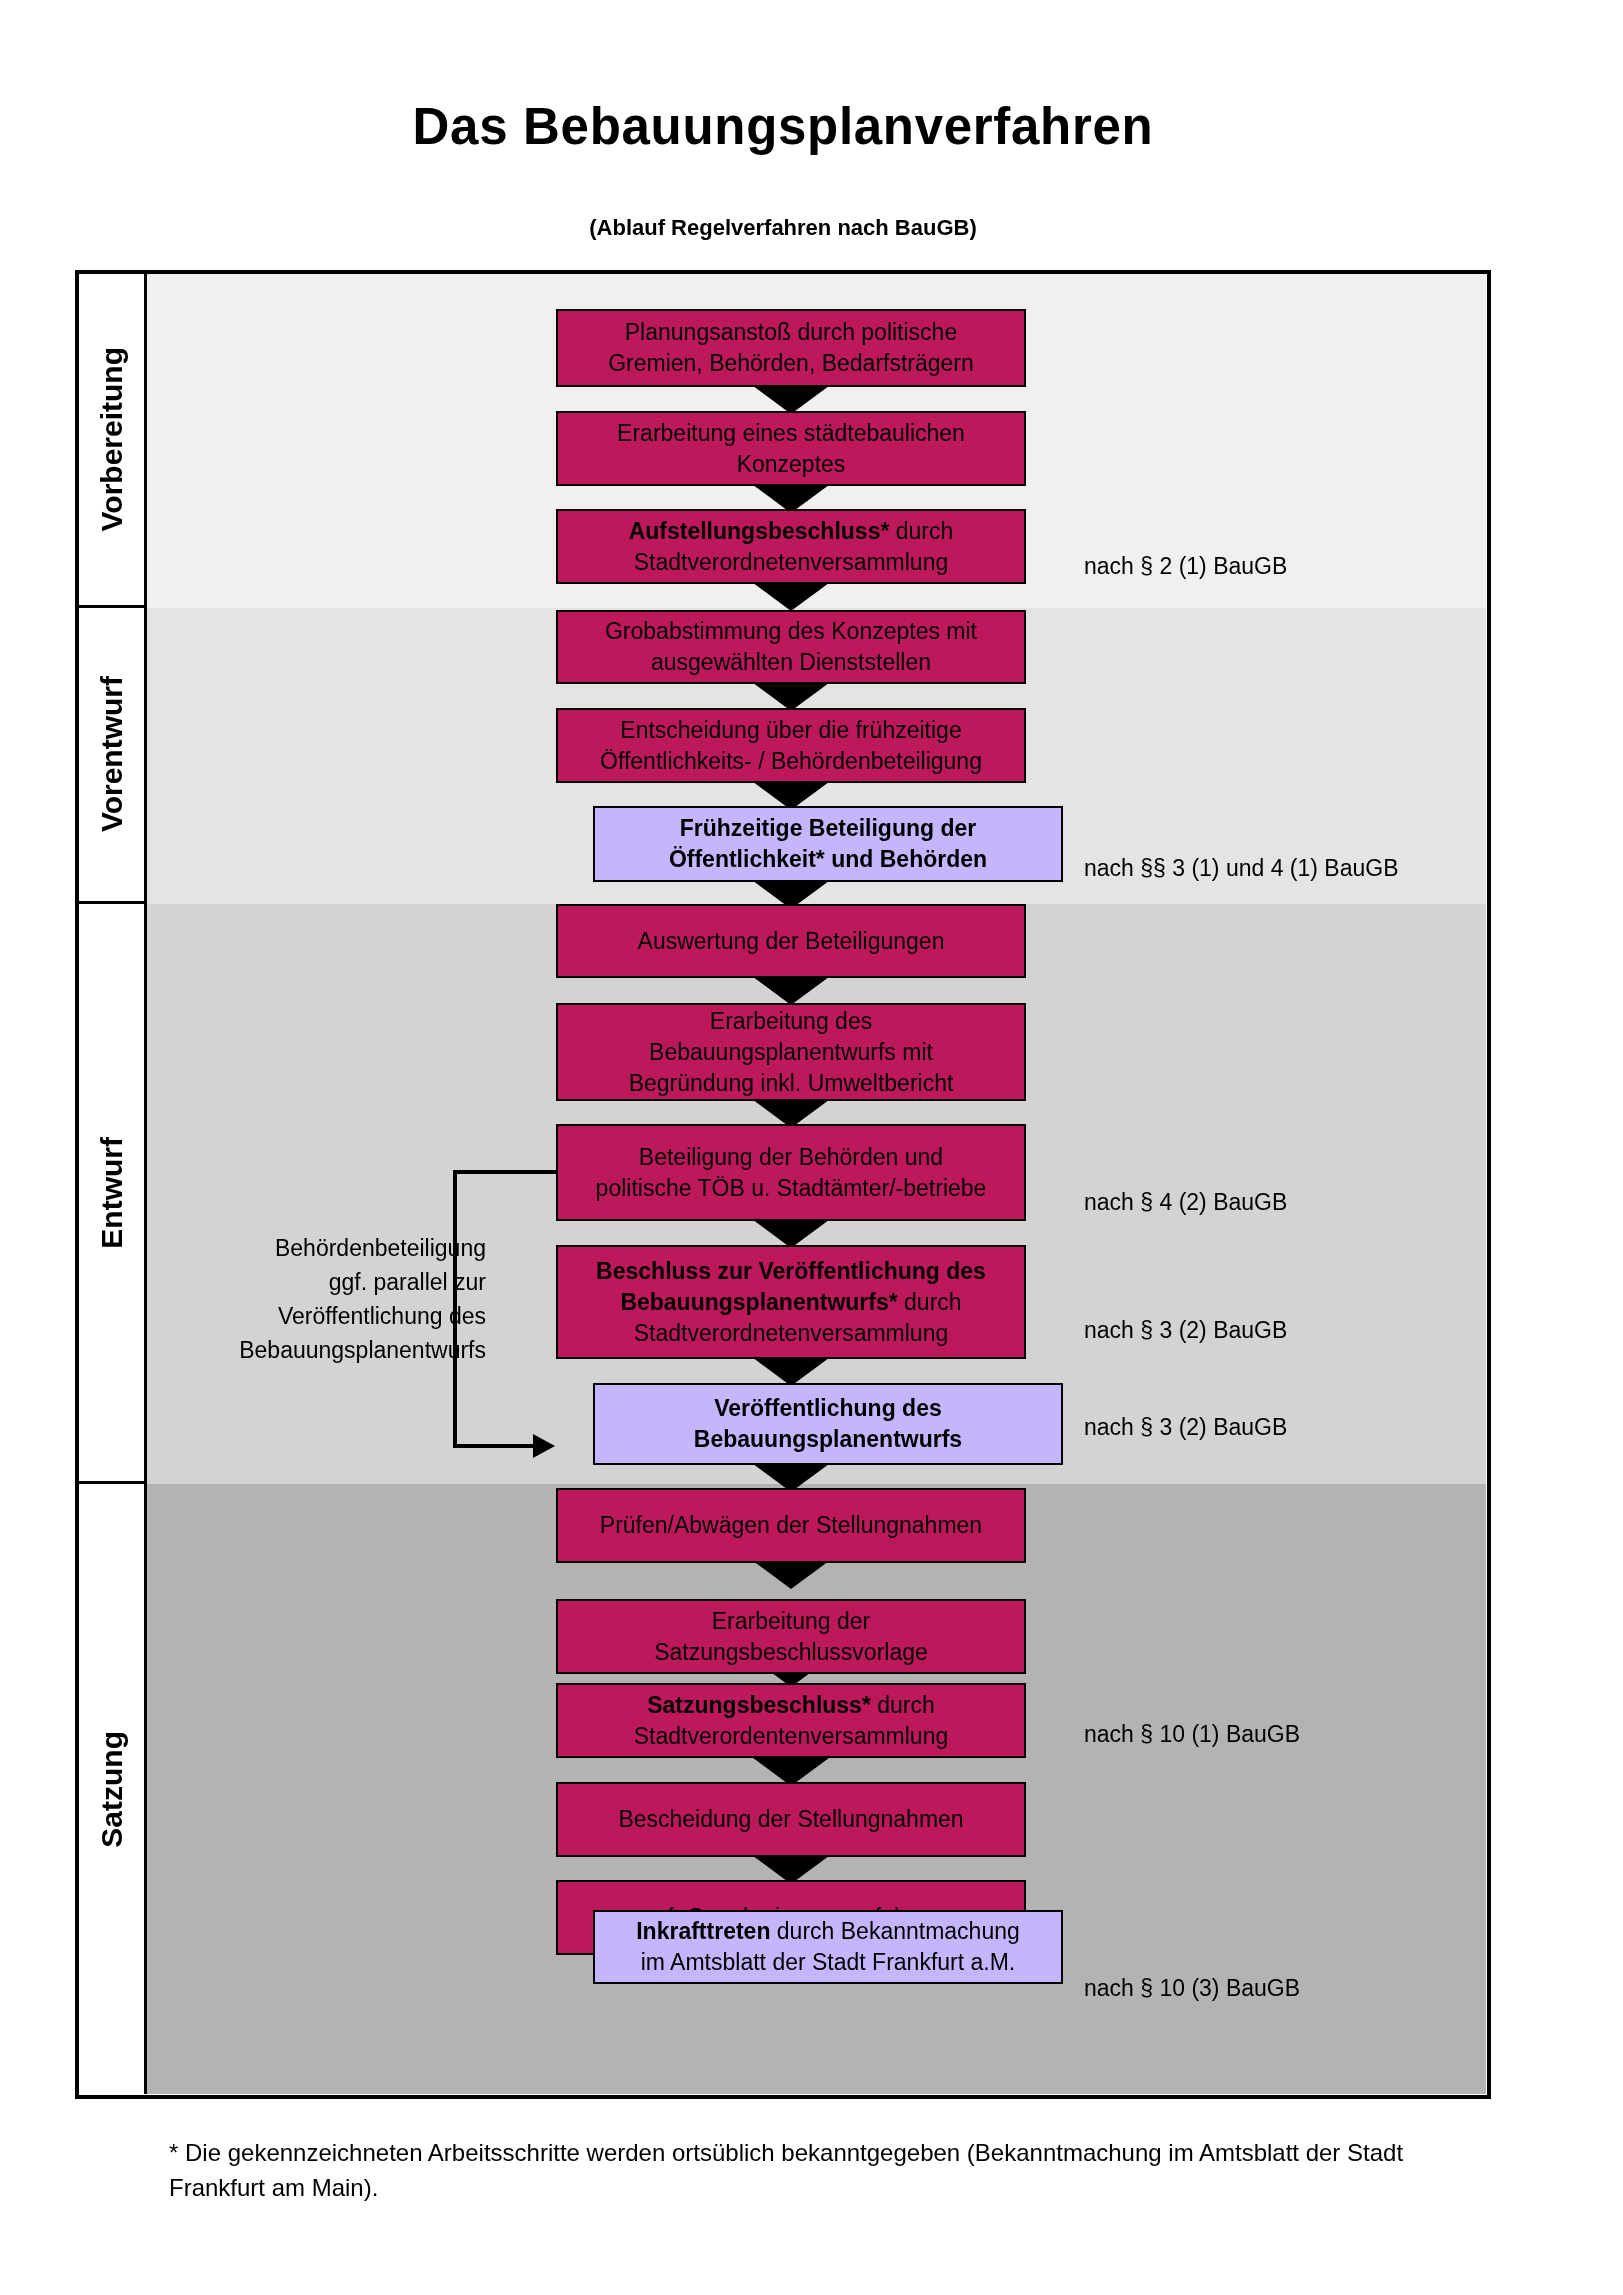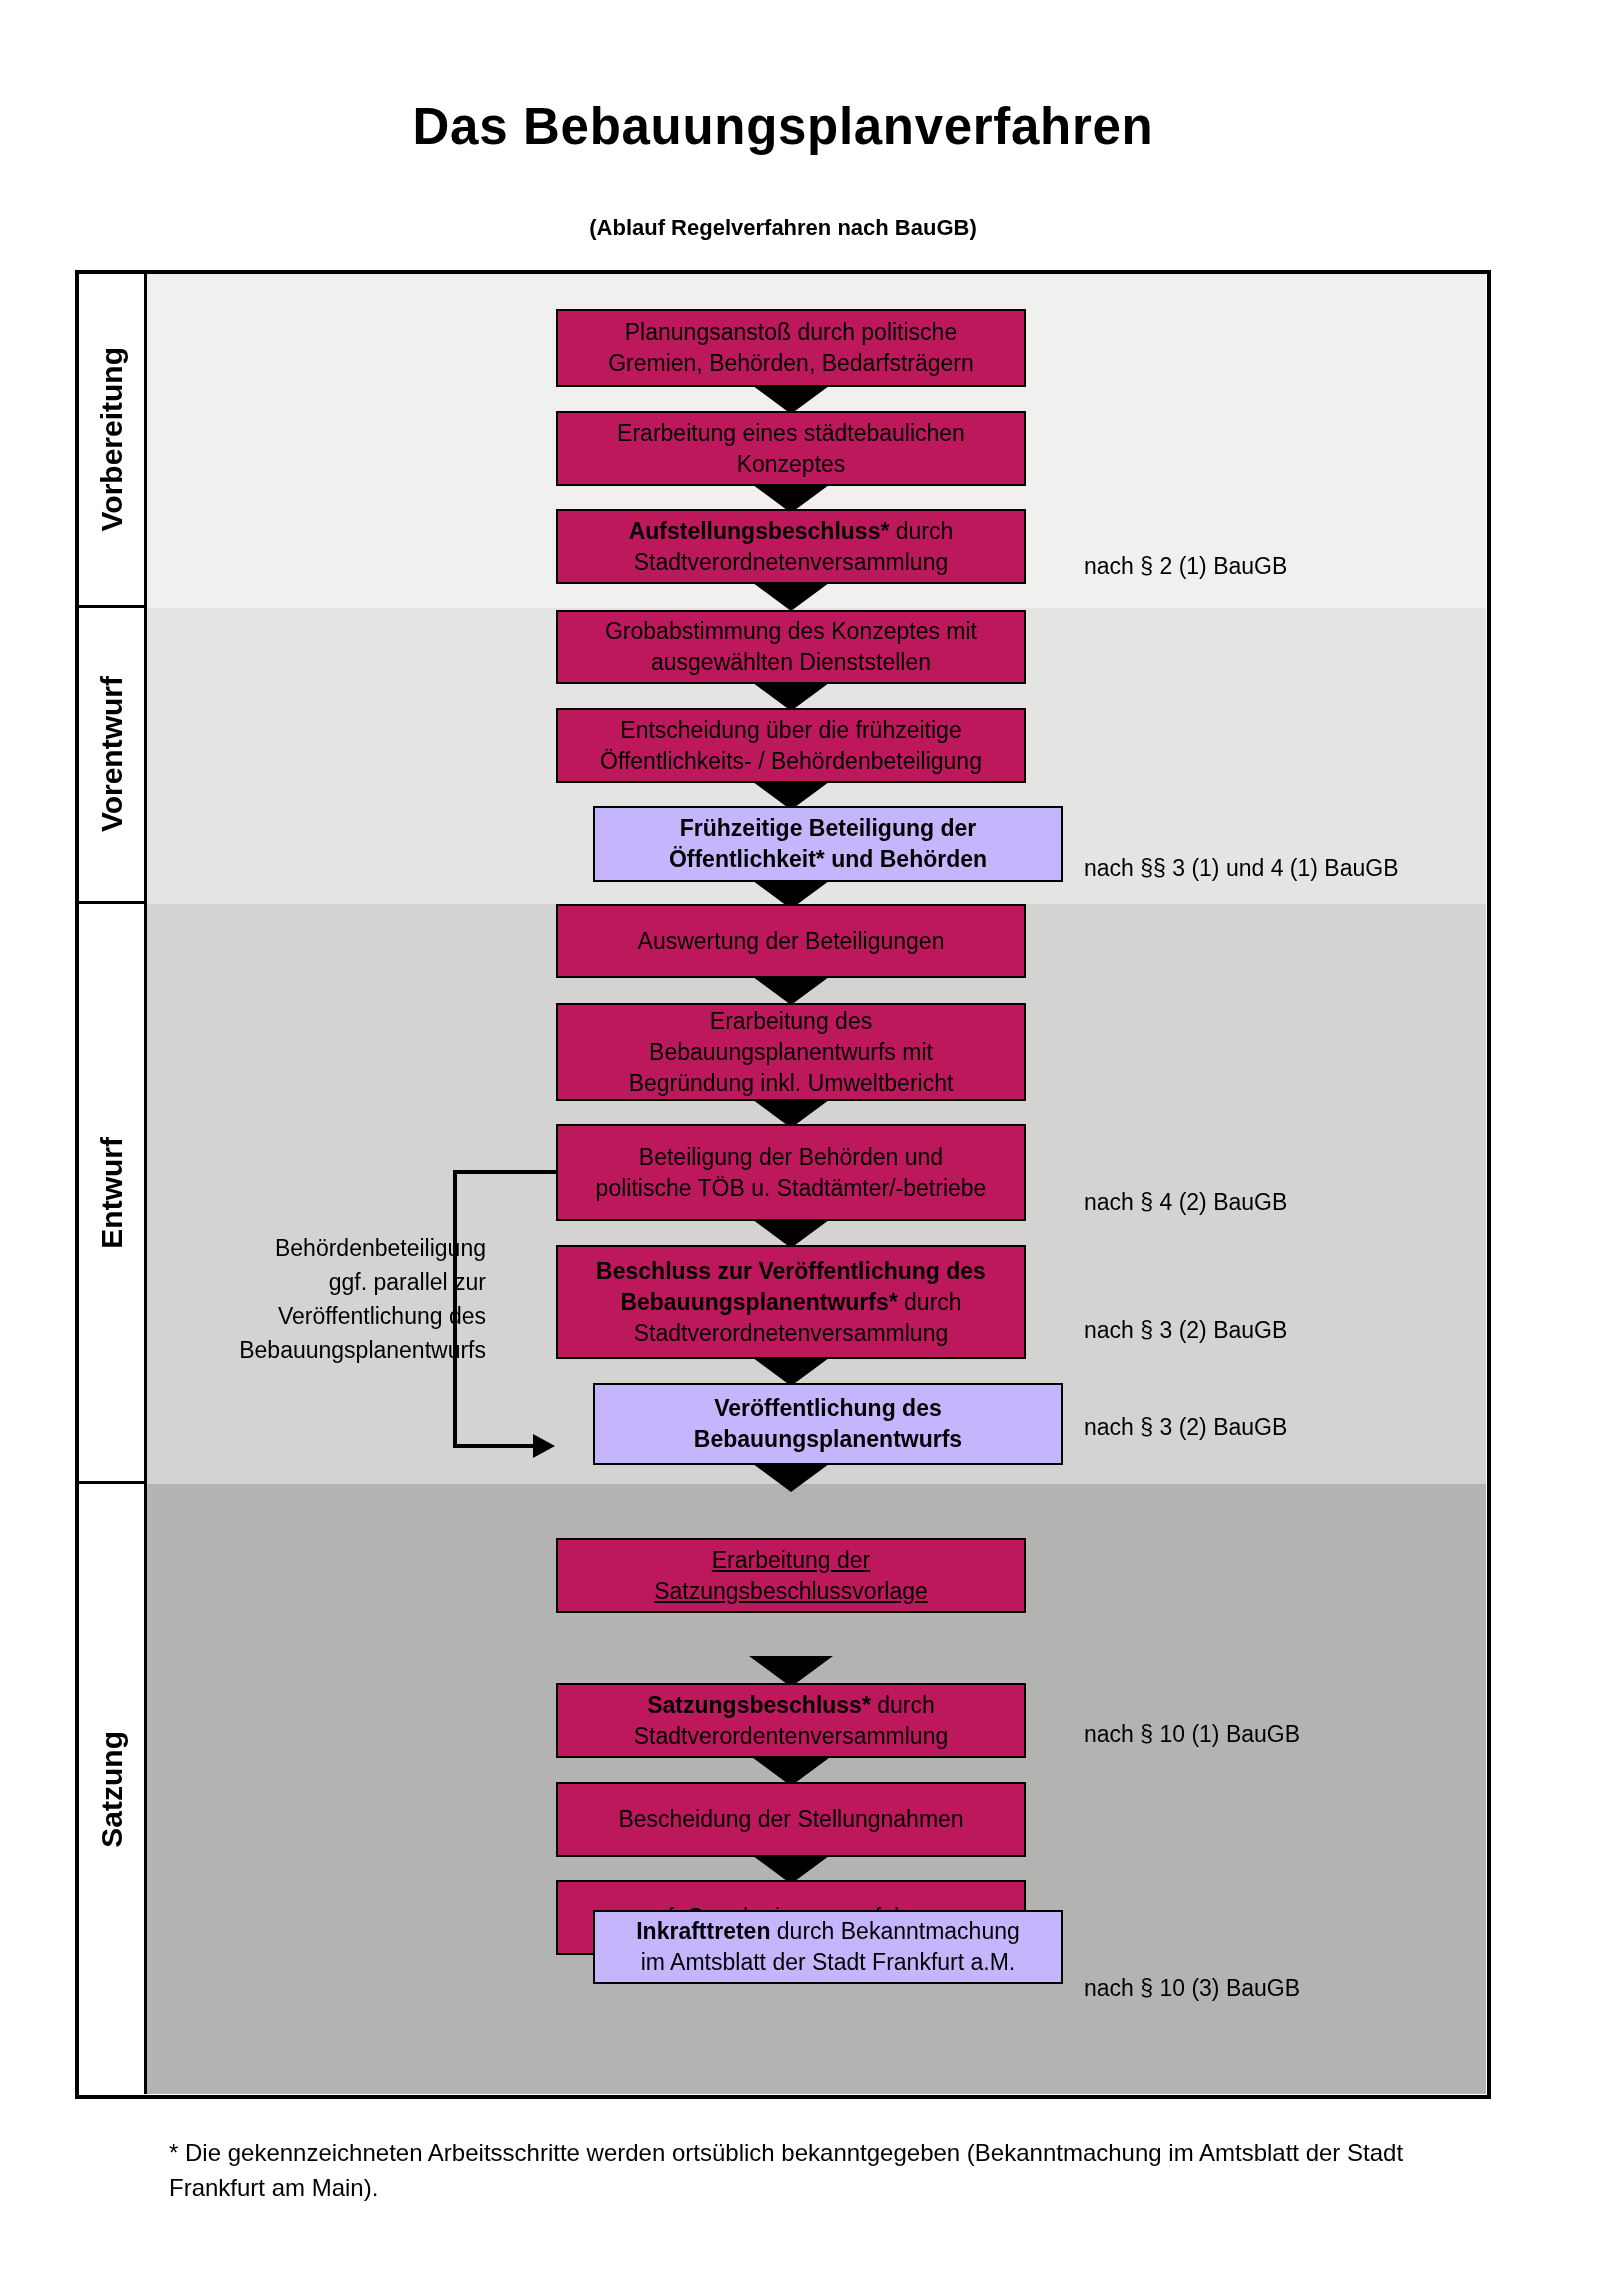--- a/index.html
+++ b/index.html
@@ -124,21 +124,24 @@
     </div>
     <div class="fbox" style="top:971px;height:114px;">
       <div class="txt"><b>Beschluss zur Veröffentlichung des
 Bebauungsplanentwurfs*</b><span> durch
 Stadtverordnetenversammlung</span></div>
     </div>
     <div class="fbox blue" style="top:1109px;height:82px;">
       <div class="txt"><b>Veröffentlichung des
 Bebauungsplanentwurfs</b><span></span></div>
     </div>
-    <div class="fbox" style="top:1264px;height:75px;text-decoration:underline;">
+    <div class="fbox" style="top:1214px;height:75px;">
+      <div class="txt"><b></b><span>Prüfen/Abwägen der Stellungnahmen</span></div>
+    </div>
+    <div class="fbox" style="top:1325px;height:75px;">
       <div class="txt"><b></b><span>Erarbeitung der
 Satzungsbeschlussvorlage</span></div>
     </div>
     <div class="fbox" style="top:1409px;height:75px;">
       <div class="txt"><b>Satzungsbeschluss*</b><span> durch
 Stadtverordentenversammlung</span></div>
     </div>
     <div class="fbox" style="top:1508px;height:75px;">
       <div class="txt"><b></b><span>Bescheidung der Stellungnahmen</span></div>
     </div>

